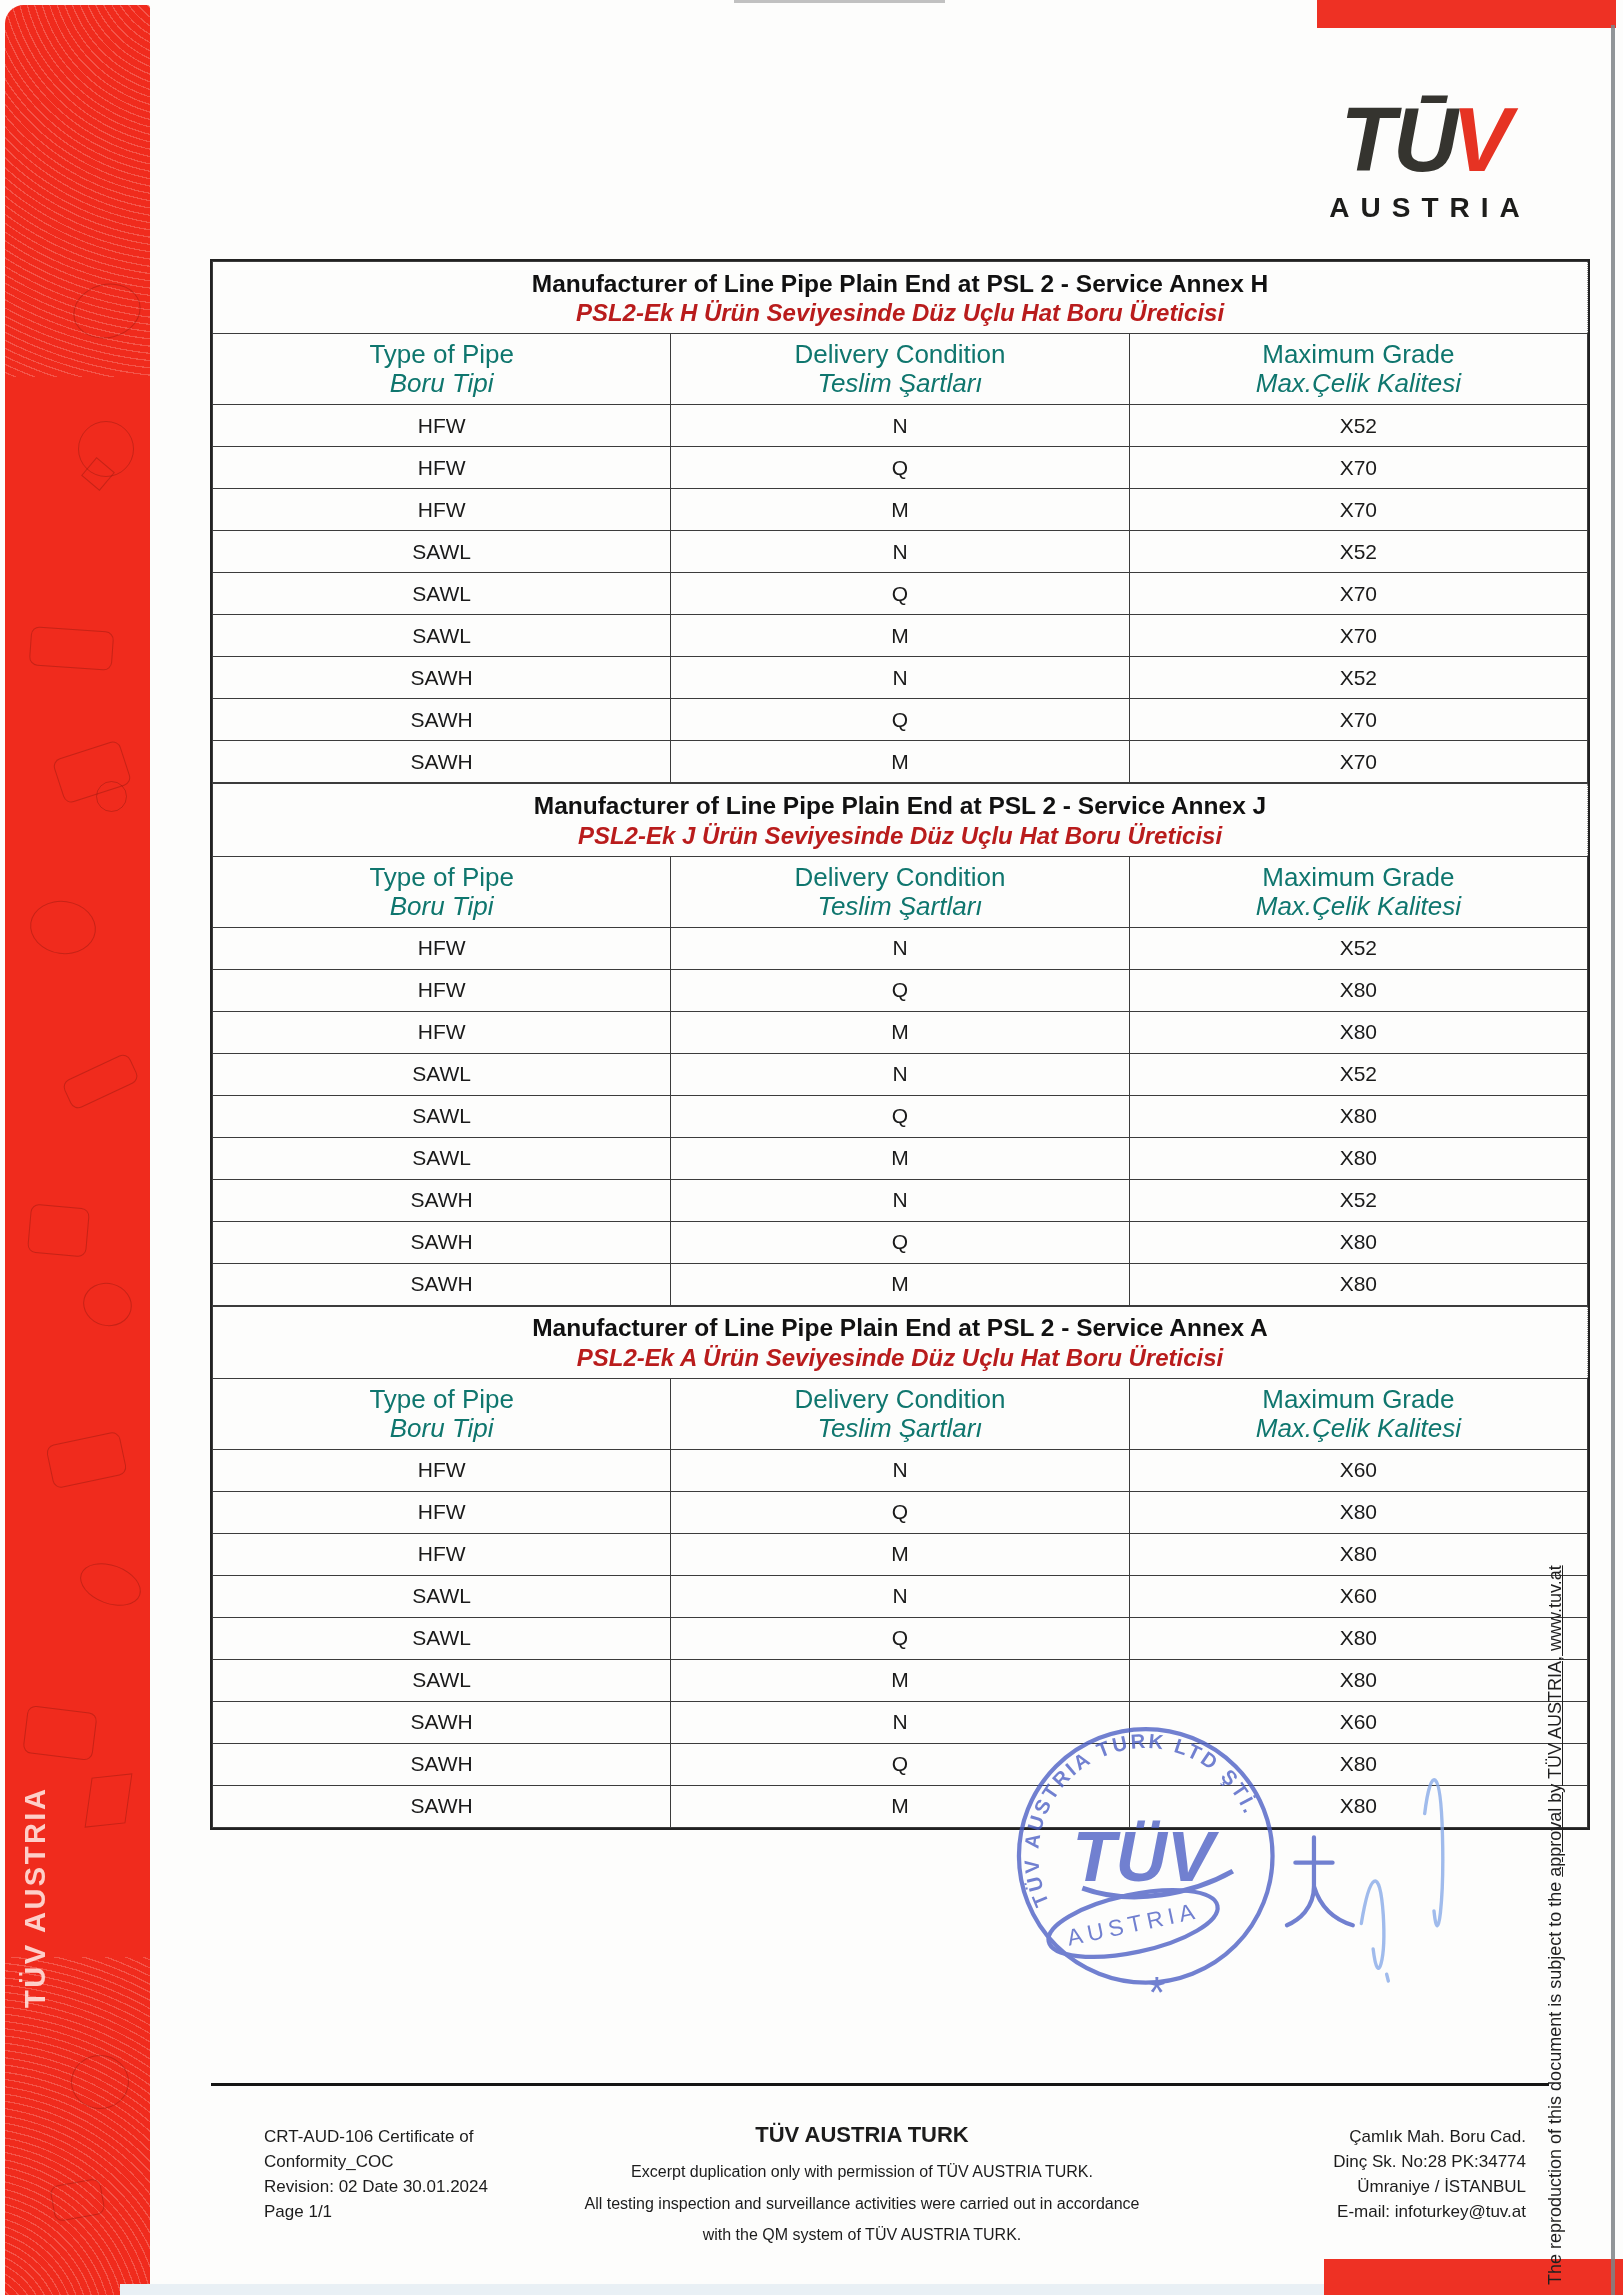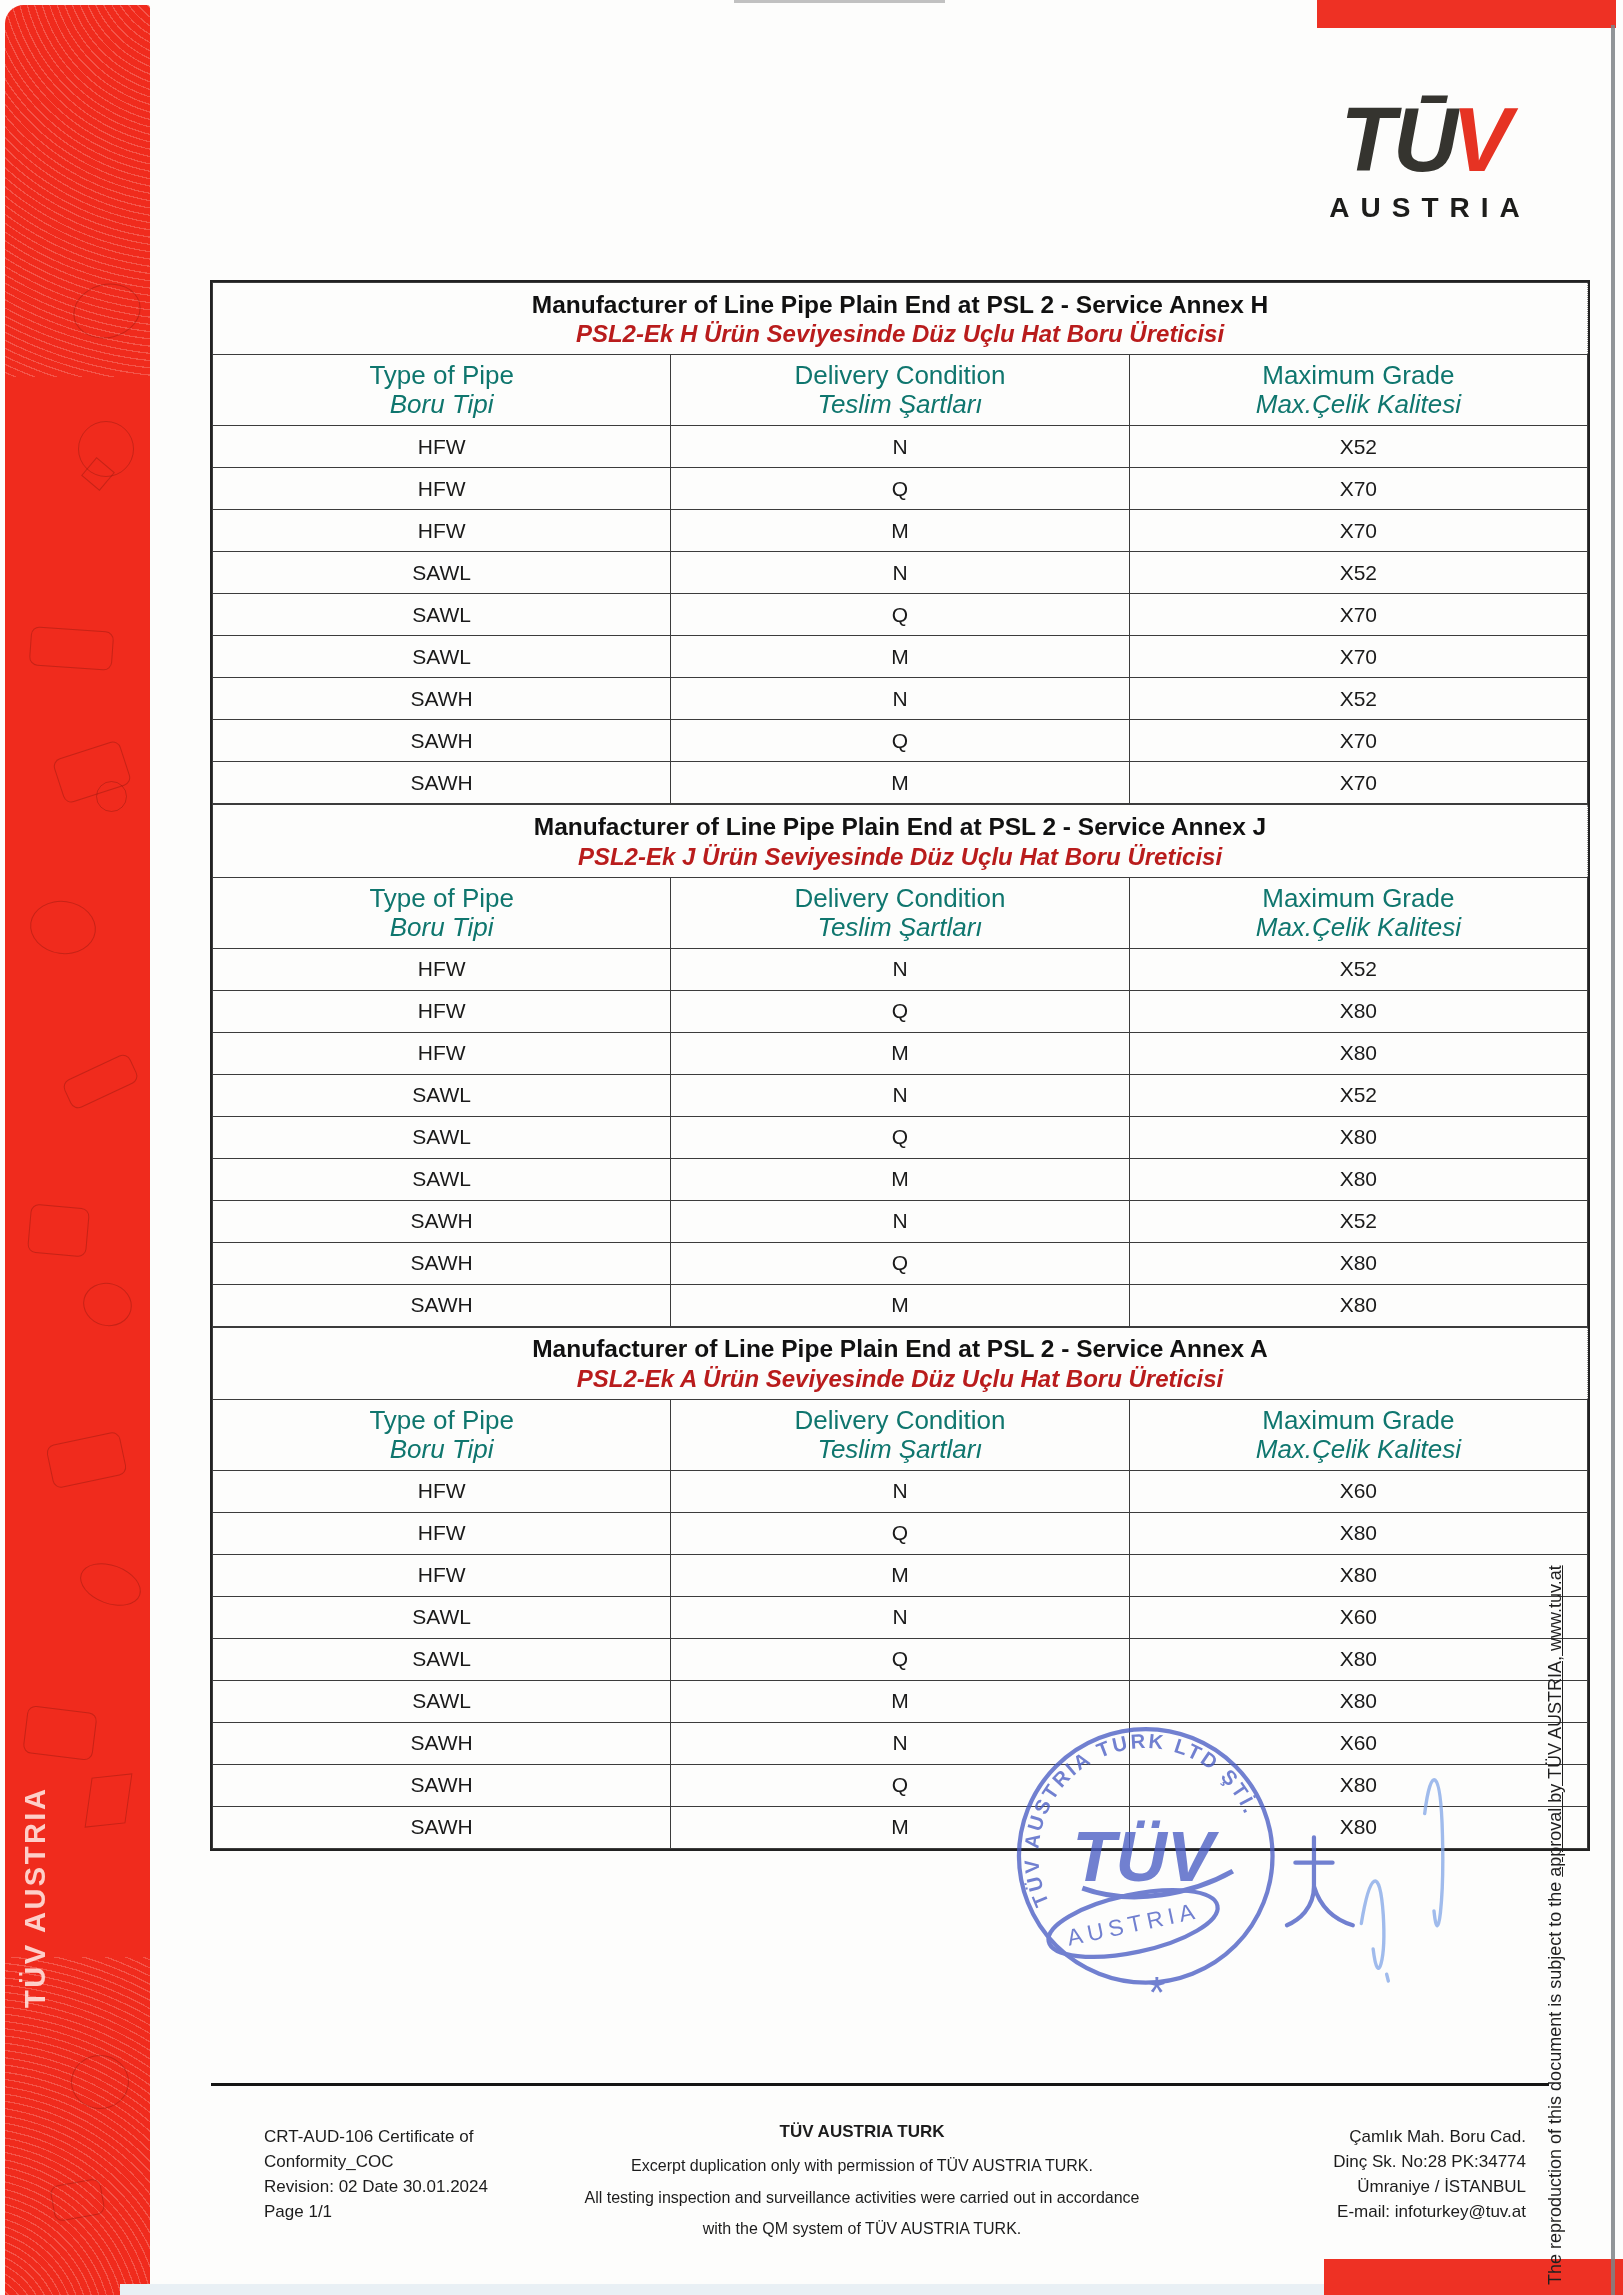--- a/index.html
+++ b/index.html
@@ -50,21 +50,21 @@
     color:#35342f; letter-spacing:-2.5px; white-space:nowrap;
   }
   .logo-tuv .logo-check{color:#e63323; margin-left:-3.4px;}
   .logo-austria{
     margin-top:6.8px; font-size:28px; font-weight:bold; letter-spacing:11px;
     color:#1d1d1b; padding-left:10px; white-space:nowrap;
   }
 
   
   .tables-wrap{
-    position:absolute; left:210px; top:280px; width:1376px;
+    position:absolute; left:210px; top:259px; width:1376px;
     border:2.5px solid #222;
   }
   table.cert-table{width:100%; border-collapse:collapse; table-layout:fixed;}
   table.cert-table + table.cert-table{border-top:0;}
   .cert-table td{border:1.7px solid #3c3c3c; text-align:center; vertical-align:middle;}
   .cert-table .title-cell{padding:7.6px 0 6px 0;}
   .title-en{font-size:24.5px; font-weight:bold; color:#111;}
   .title-tr{font-size:24px; font-weight:bold; font-style:italic; color:#b91c1c; margin-top:1.7px;}
   .cert-table .head-cell{height:68px; font-size:26px; line-height:29px; color:#0f766e;}
   .head-tr{font-style:italic;}
@@ -81,21 +81,21 @@
     position:absolute; left:1569px; top:2261px; width:791px; height:24px;
     transform:rotate(-90deg); transform-origin:left bottom;
     font-size:18px; color:#1f1f1f; white-space:nowrap;
   }
   .side-note .u{text-decoration:underline;}
 
   
   .footer-line{position:absolute; left:211px; top:2083px; width:1338px; height:2.5px; background:#141414;}
   .footer-left{position:absolute; left:264px; top:2124px; width:304px; font-size:17px; line-height:25px; text-align:left; color:#1c1c1c;}
   .footer-center{position:absolute; left:524px; top:2122px; width:676px; text-align:center; color:#1c1c1c;}
-  .footer-center .fc-title{font-size:17px; font-weight:bold; margin-bottom:12px;}
+  .footer-center .fc-title{font-size:22px; font-weight:bold; margin-bottom:12px;}
   .footer-center .fc-line{font-size:16px; line-height:24.5px;margin-top:7px;}
   .footer-right{position:absolute; left:1234px; top:2124px; width:292px; font-size:17px; line-height:25px; text-align:right; color:#1c1c1c;}
 </style>
 </head>
 <body>
 
 <div id="canvas">
 
   <div class="band">
     <div class="band-guilloche-top"></div>

